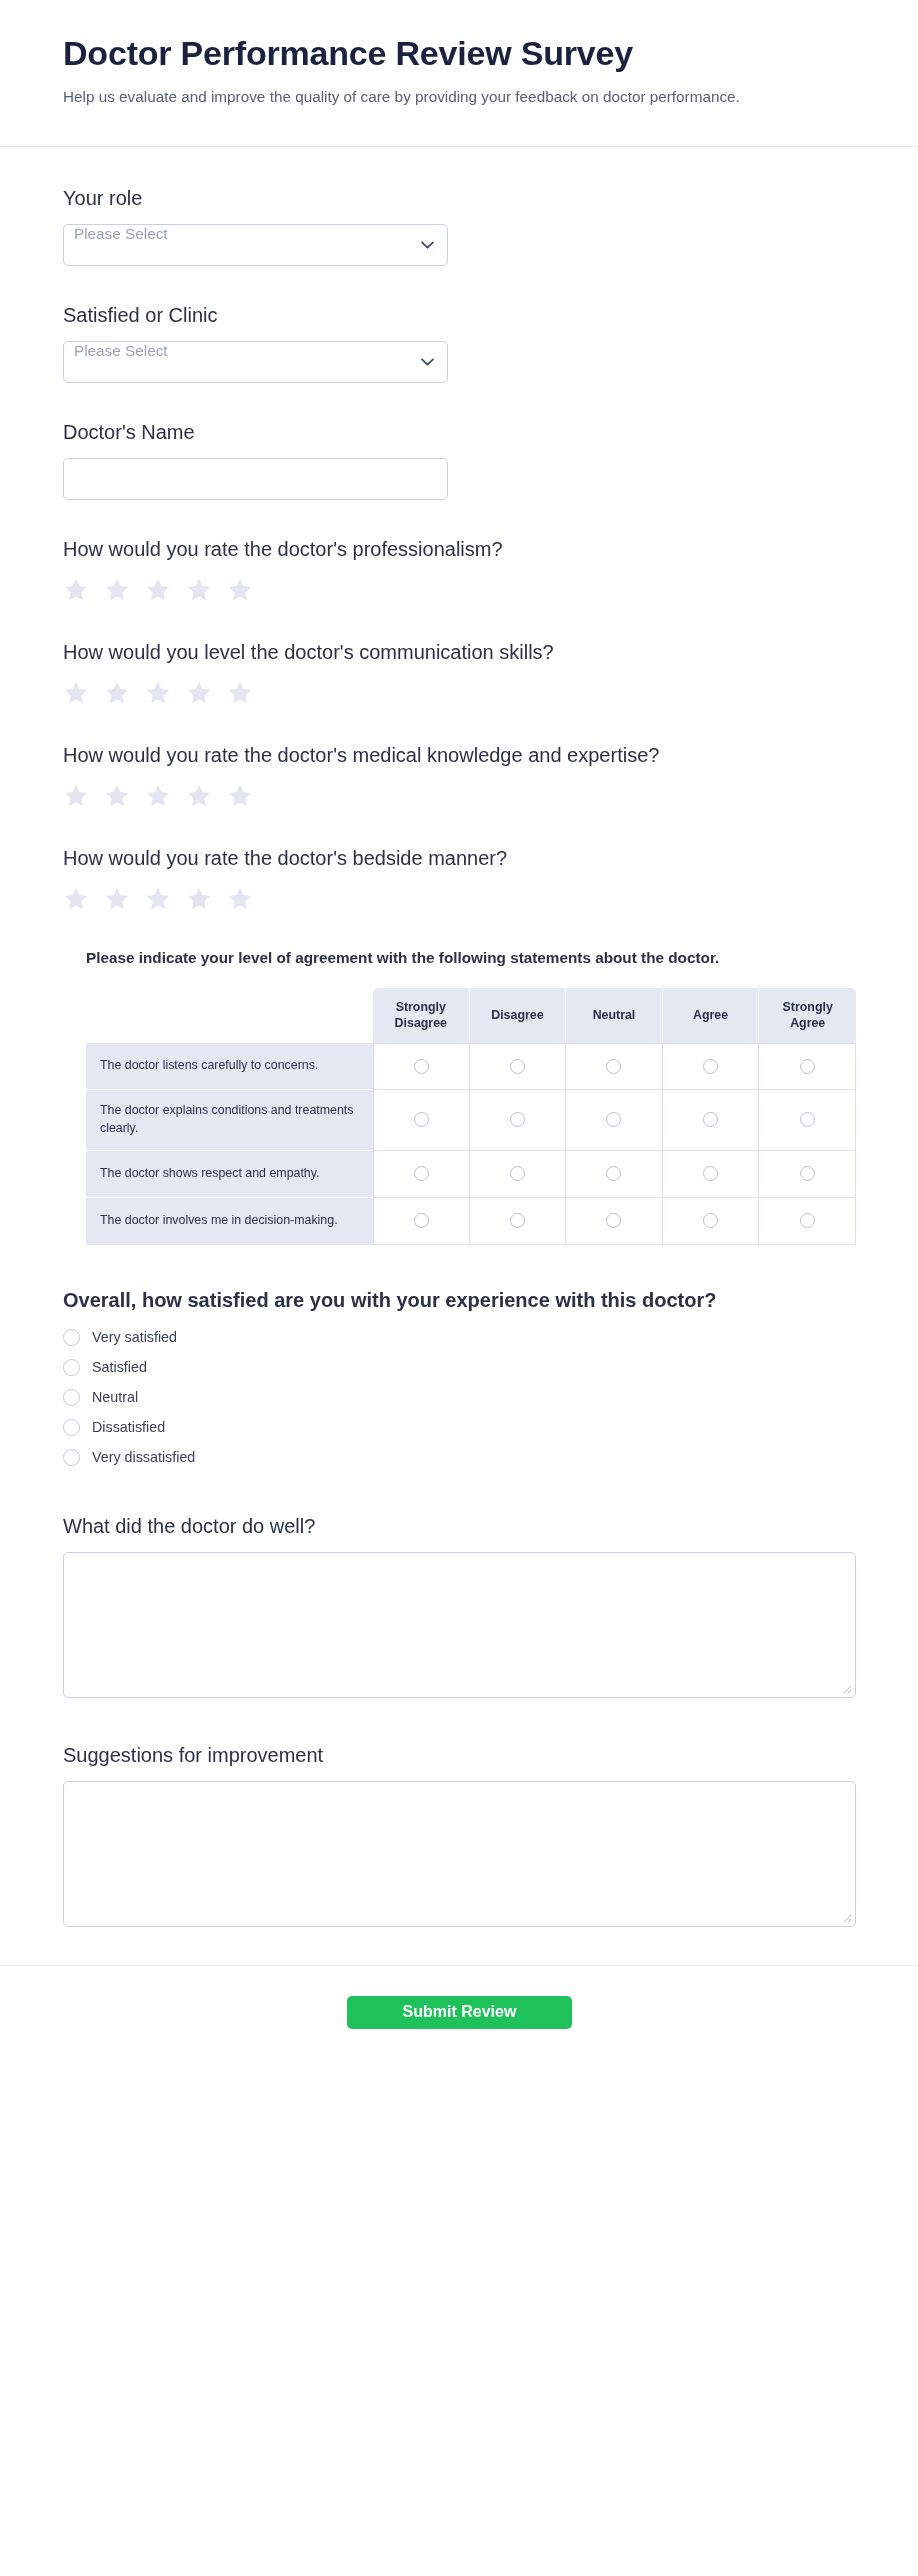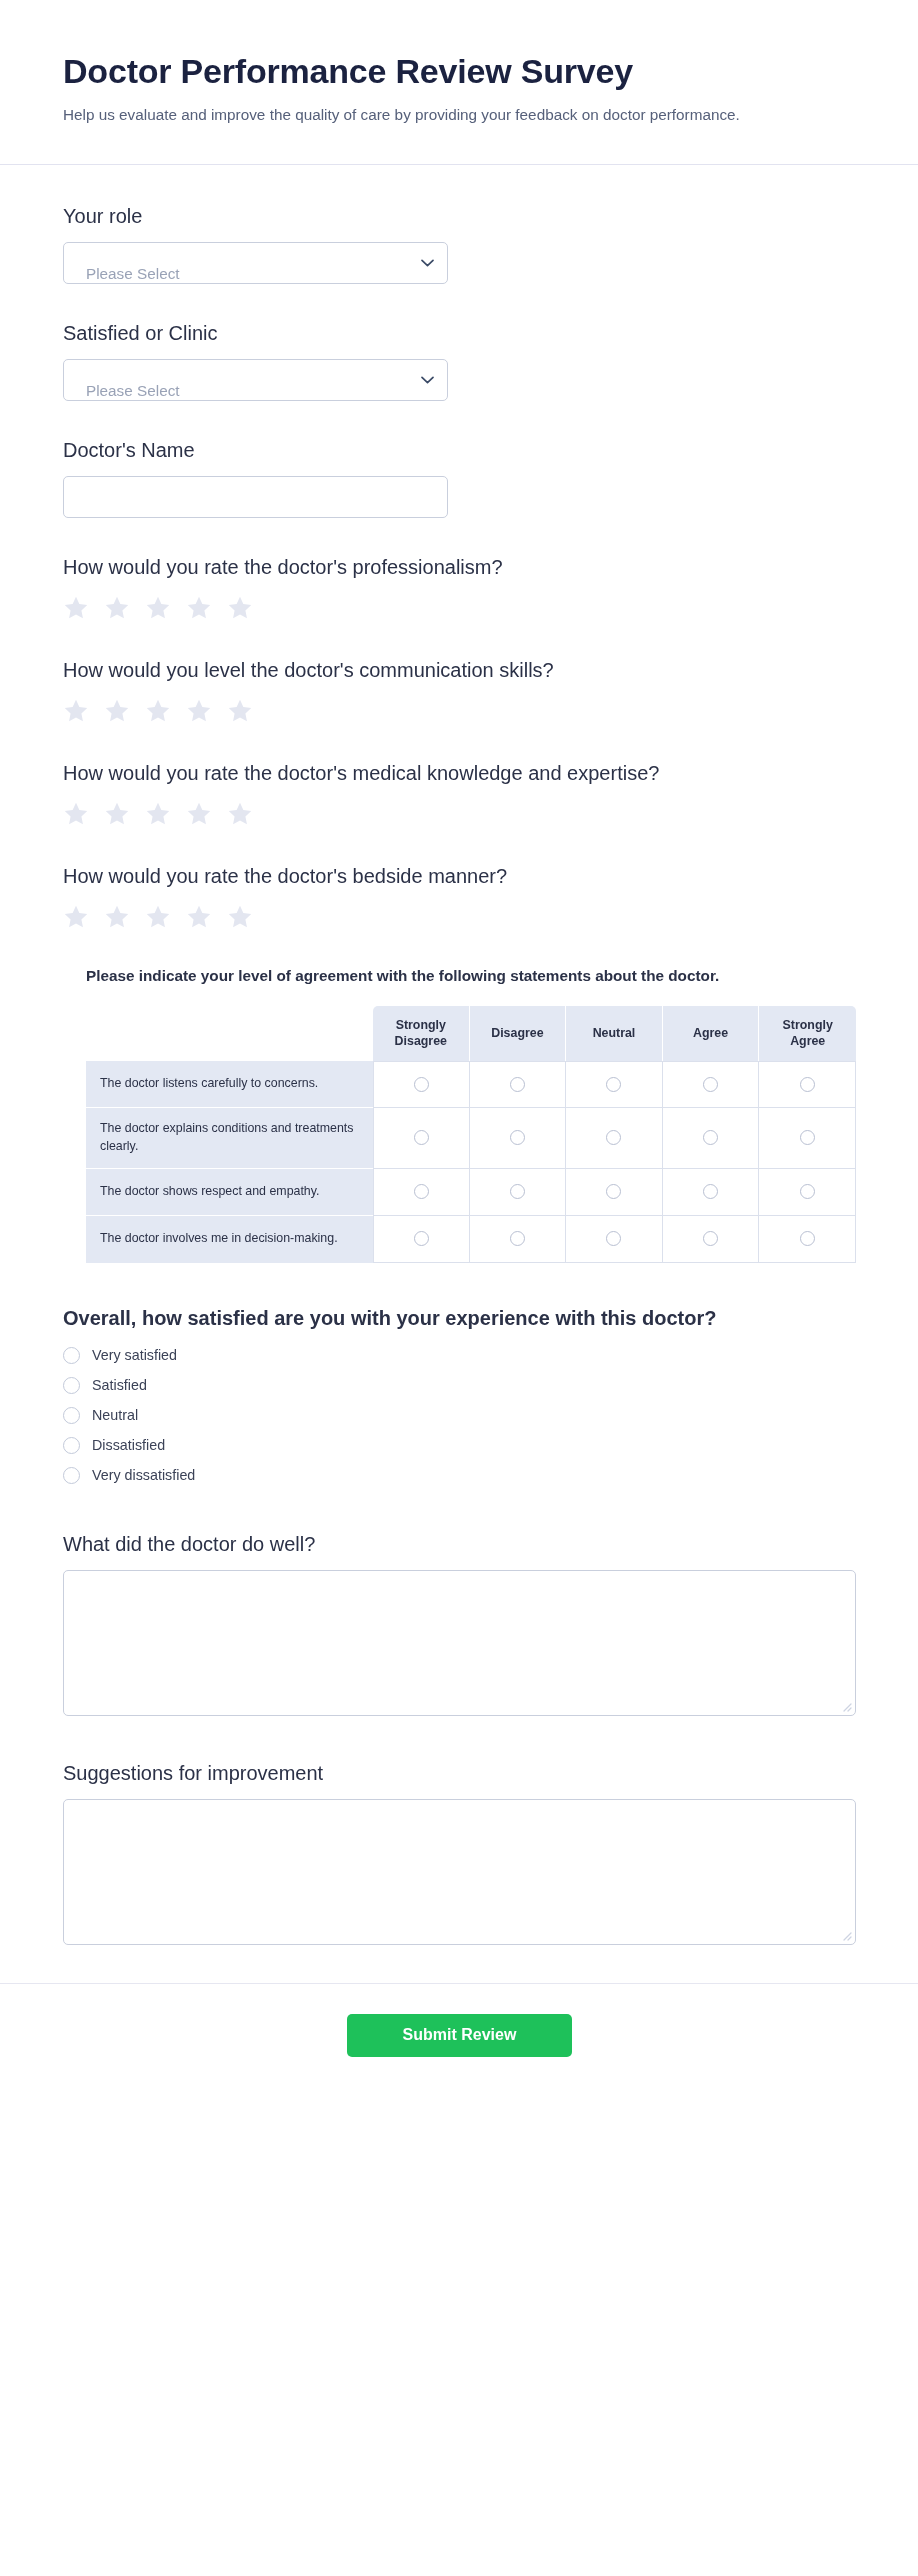--- a/index.html
+++ b/index.html
@@ -7,21 +7,21 @@
   body {
     width: 919px;
     background: #ffffff;
     font-family: "Liberation Sans", sans-serif;
     color: #2c3345;
     -webkit-font-smoothing: antialiased;
   }
   .page { width: 919px; min-height: 2576px; position: relative; background:#fff; }
 
   
-  .form-header { padding: 51px 63px 36px 63px; }
+  .form-header { padding: 33px 63px 36px 63px; }
   .form-title {
     margin: 0 0 12px 0;
     font-size: 34px;
     line-height: 1.18;
     font-weight: bold;
     color: #1b2240;
     letter-spacing: -0.2px;
   }
   .form-desc {
     margin: 0;
@@ -46,23 +46,23 @@
 
   .control-select, .control-text {
     width: 385px;
     height: 42px;
     border: 1px solid #c9cfdd;
     border-radius: 5px;
     background: #fff;
     font-family: "Liberation Sans", sans-serif;
     font-size: 15.3px;
     color: #2b3147;
-    padding: 0 22px;
+    padding: 0 10px;
     display: flex;
-    align-items: flex-end;
+    align-items: flex-start;
     position: relative;
   }
   .control-select .ph { color: #99a2b6; font-size: 15.3px; }
   .chev {
     position: absolute;
     right: 13px; top: 50%;
     transform: translateY(-50%);
     display: block;
     line-height: 0;
   }
@@ -163,21 +163,21 @@
   .footer-divider { height: 1px; background: #e6e7f1; width: 100%; margin-top: 38px; }
   .footer { padding: 30px 63px 43px 63px; display: flex; justify-content: center; }
   .submit-btn {
     border: none;
     border-radius: 5px;
     color: #ffffff;
     font-family: "Liberation Sans", sans-serif;
     font-size: 16px;
     font-weight: bold;
     padding: 0 28px;
-    height: 43px;
+    height: 33px;
     min-width: 225px;
     cursor: pointer;
   }
 </style>
 </head>
 <body>
 
 <div class="page">
 
   <div class="form-header">

